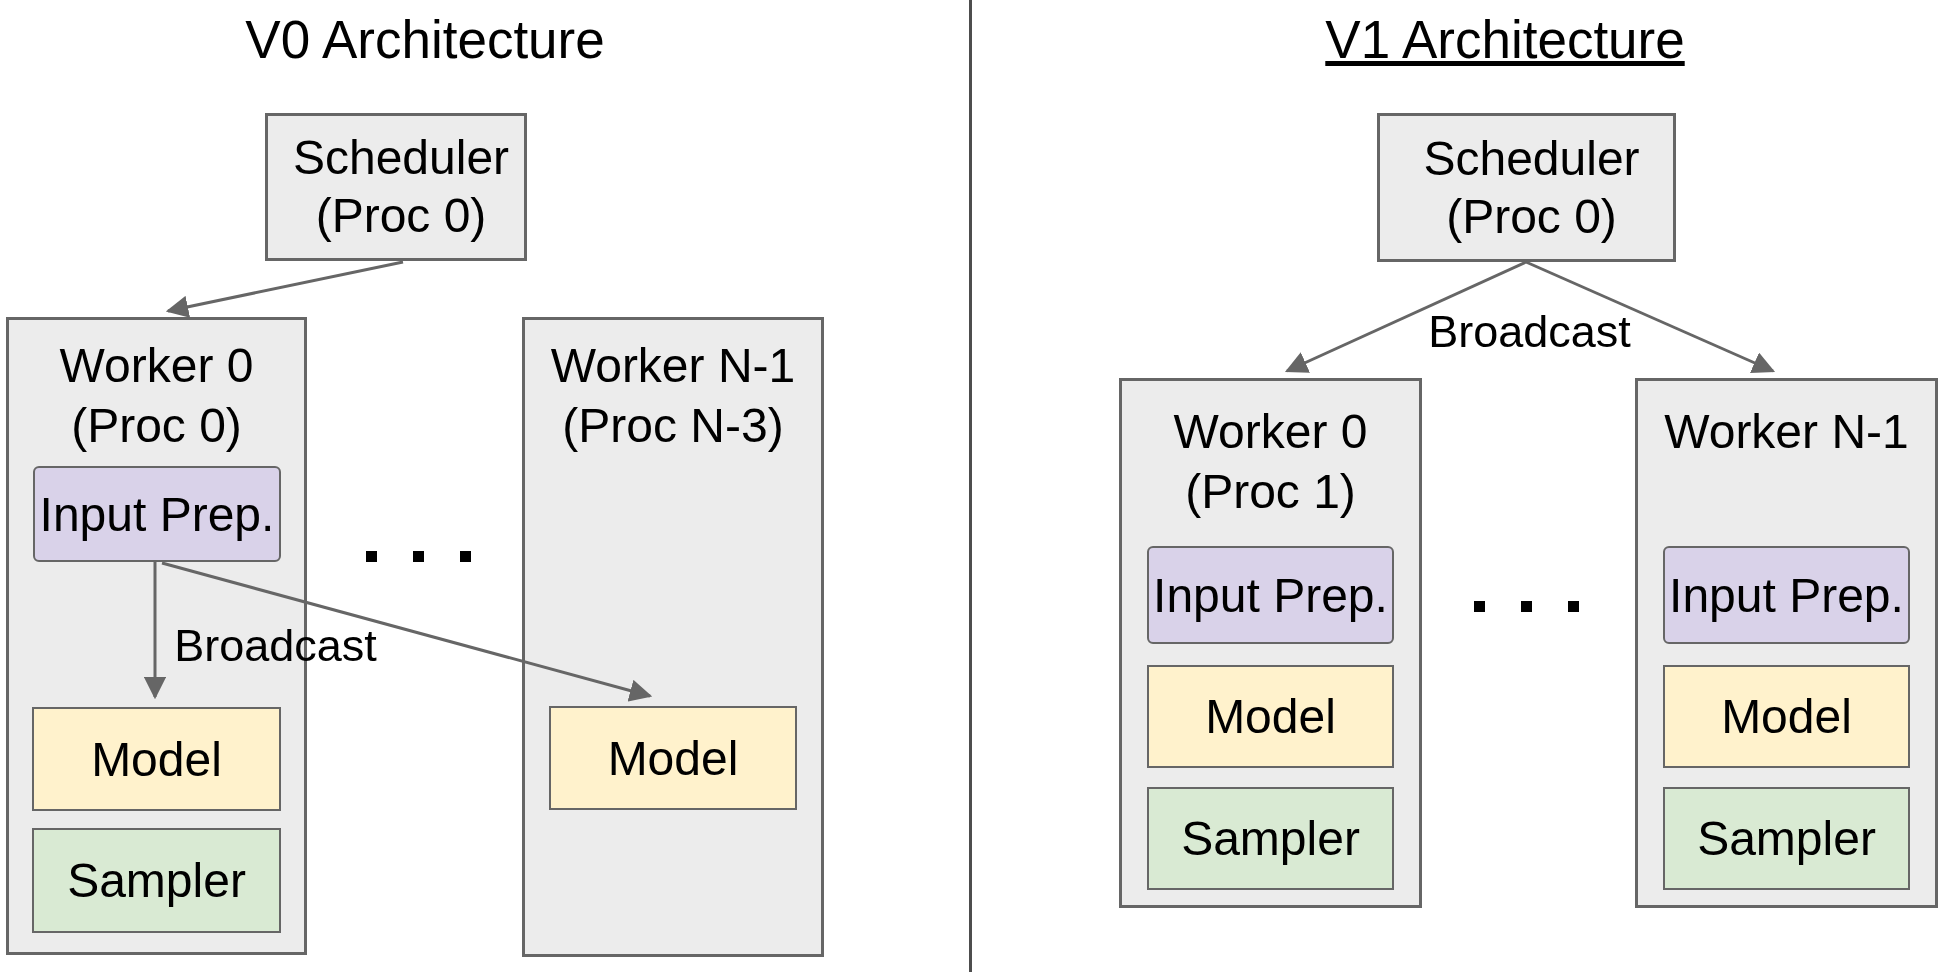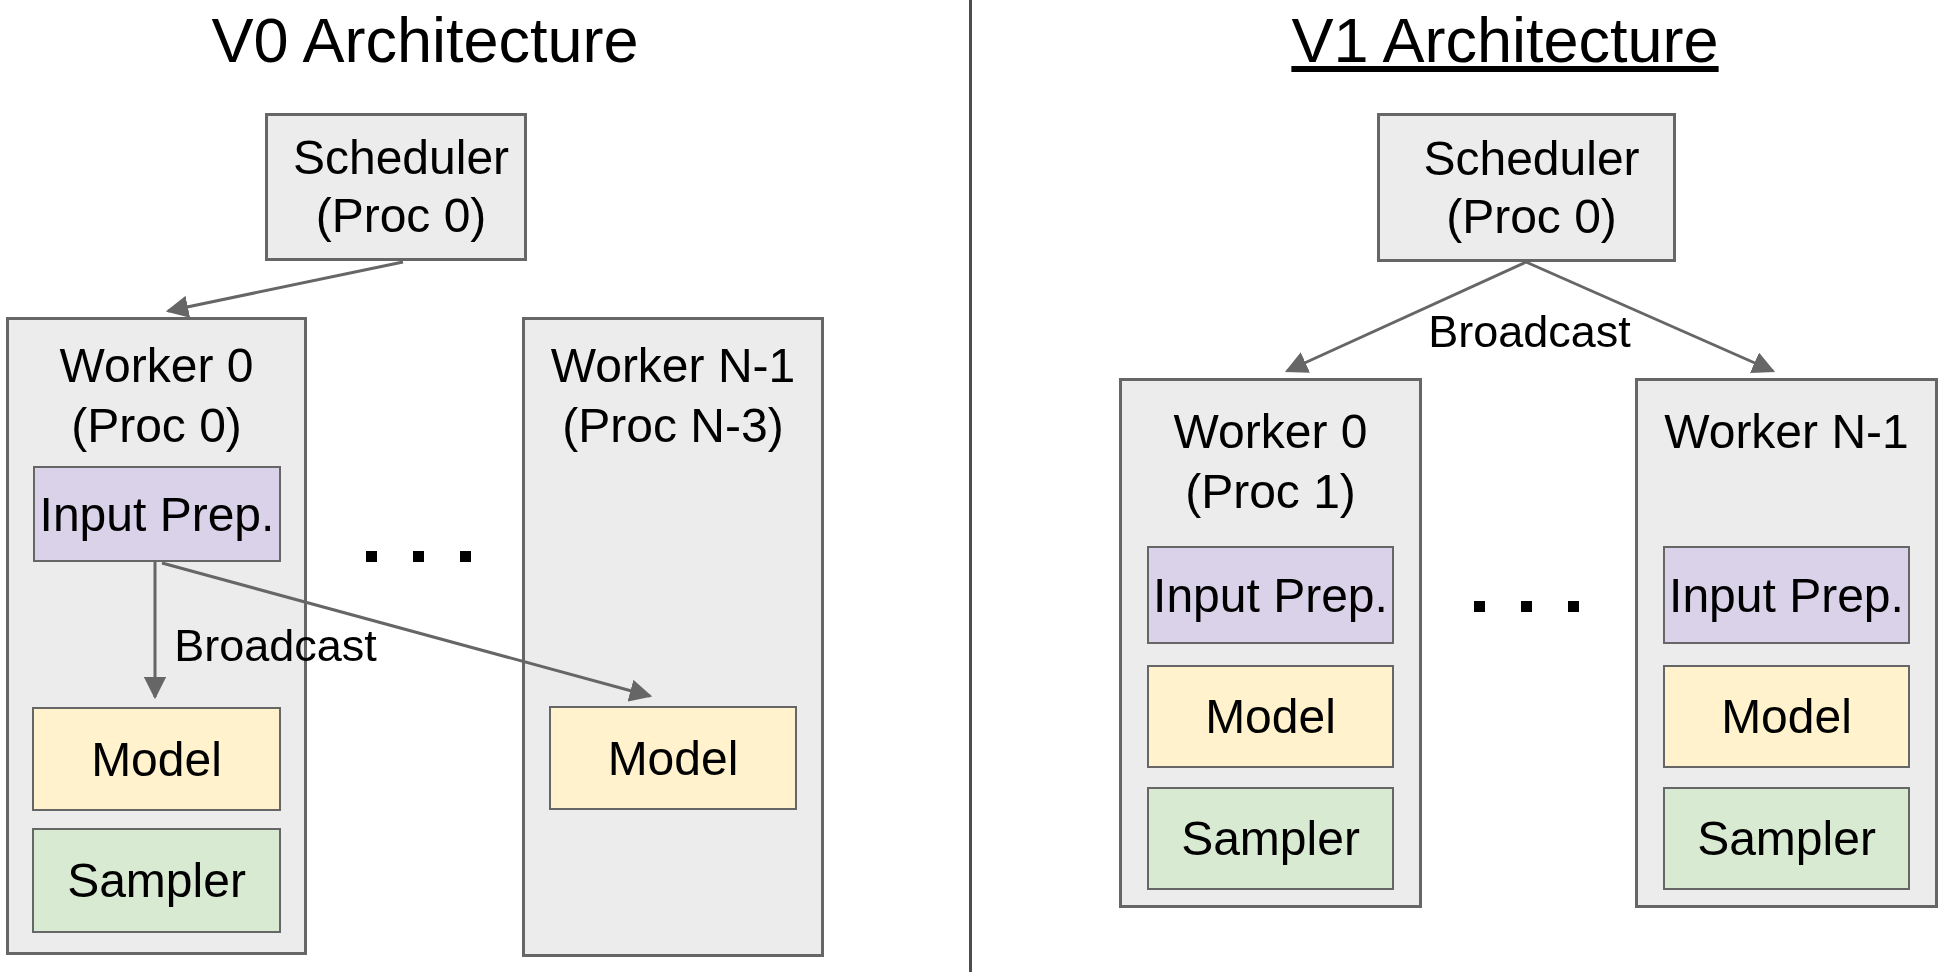--- a/index.html
+++ b/index.html
@@ -11,21 +11,21 @@
     position: relative;
     width: 1954px;
     height: 972px;
     background: var(--canvas-bg, #ffffff);
     overflow: hidden;
     color: var(--text, #000000);
   }
   .panel-title {
     position: absolute;
     text-align: center;
-    font-size: 63px;
+    font-size: 53px;
     line-height: 72px;
     color: var(--text, #000);
     white-space: nowrap;
   }
   .box {
     position: absolute;
     box-sizing: border-box;
     background: var(--box-fill, #ececec);
     border: 3px solid var(--box-border, #666666);
   }
@@ -50,21 +50,21 @@
     position: absolute;
     box-sizing: border-box;
     border: 2px solid var(--box-border, #666666);
     display: flex;
     align-items: center;
     justify-content: center;
     text-align: center;
     font-size: 48px;
     white-space: nowrap;
   }
-  .input-prep { background: var(--input-prep-fill, #d9d2e9); }
+  .input-prep { background: var(--input-prep-fill, #d9d2e9); border-radius: 6px; }
   .model      { background: var(--model-fill, #fff2cc); }
   .sampler    { background: var(--sampler-fill, #d9ead3); }
   .broadcast-label {
     position: absolute;
     text-align: center;
     font-size: 45px;
     line-height: 52px;
     white-space: nowrap;
   }
   .dots {

